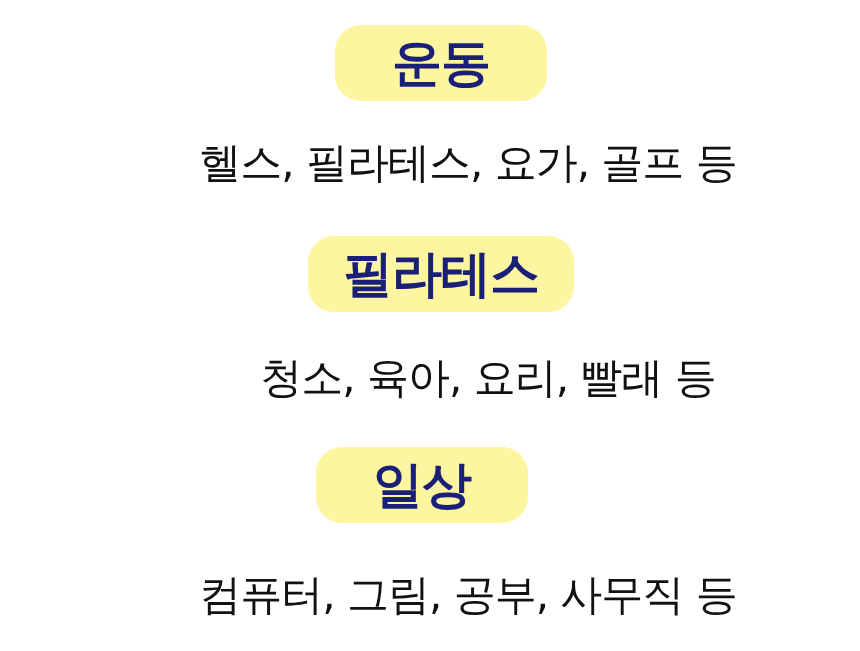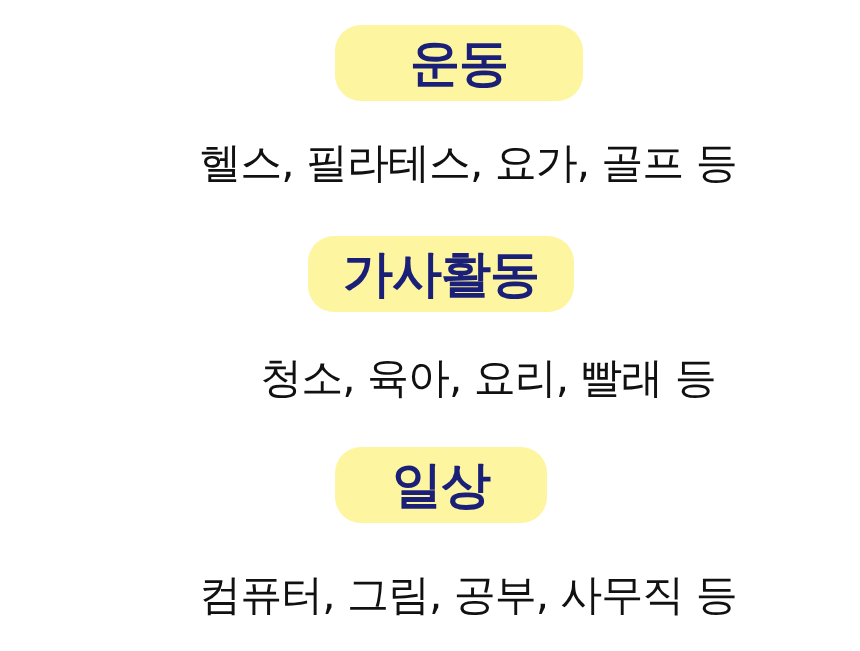--- a/index.html
+++ b/index.html
@@ -9,27 +9,27 @@
            color:#1a1f78; font-weight:bold; font-size:50px;
            display:flex; align-items:center; justify-content:center;
            letter-spacing:-1px; }
   .desc { position:absolute; left:0; width:860px; text-align:center;
           color:#111111; font-size:42px; letter-spacing:-1px;padding-left:38px; }
 </style>
 </head>
 <body>
 
 <div>
-  <div class="badge" style="left:335px; top:25px; width:248px; height:76px;">
+  <div class="badge" style="left:335px; top:25px; width:212px; height:76px;">
     <span>운동</span>
   </div>
   <div class="desc" style="top:135px;">헬스, 필라테스, 요가, 골프 등</div>
 
   <div class="badge" style="left:308px; top:236px; width:266px; height:76px;">
-    <span>가사활동</span>
+    <span>필라테스</span>
   </div>
   <div class="desc" style="top:350px;margin-left:20px;">청소, 육아, 요리, 빨래 등</div>
 
-  <div class="badge" style="left:335px; top:447px; width:212px; height:76px;font-family:Liberation Mono, monospace;">
+  <div class="badge" style="left:316px; top:447px; width:212px; height:76px;font-family:Liberation Mono, monospace;">
     <span>일상</span>
   </div>
   <div class="desc" style="top:567px;">컴퓨터, 그림, 공부, 사무직 등</div>
 </div>
 
 </body></html>

